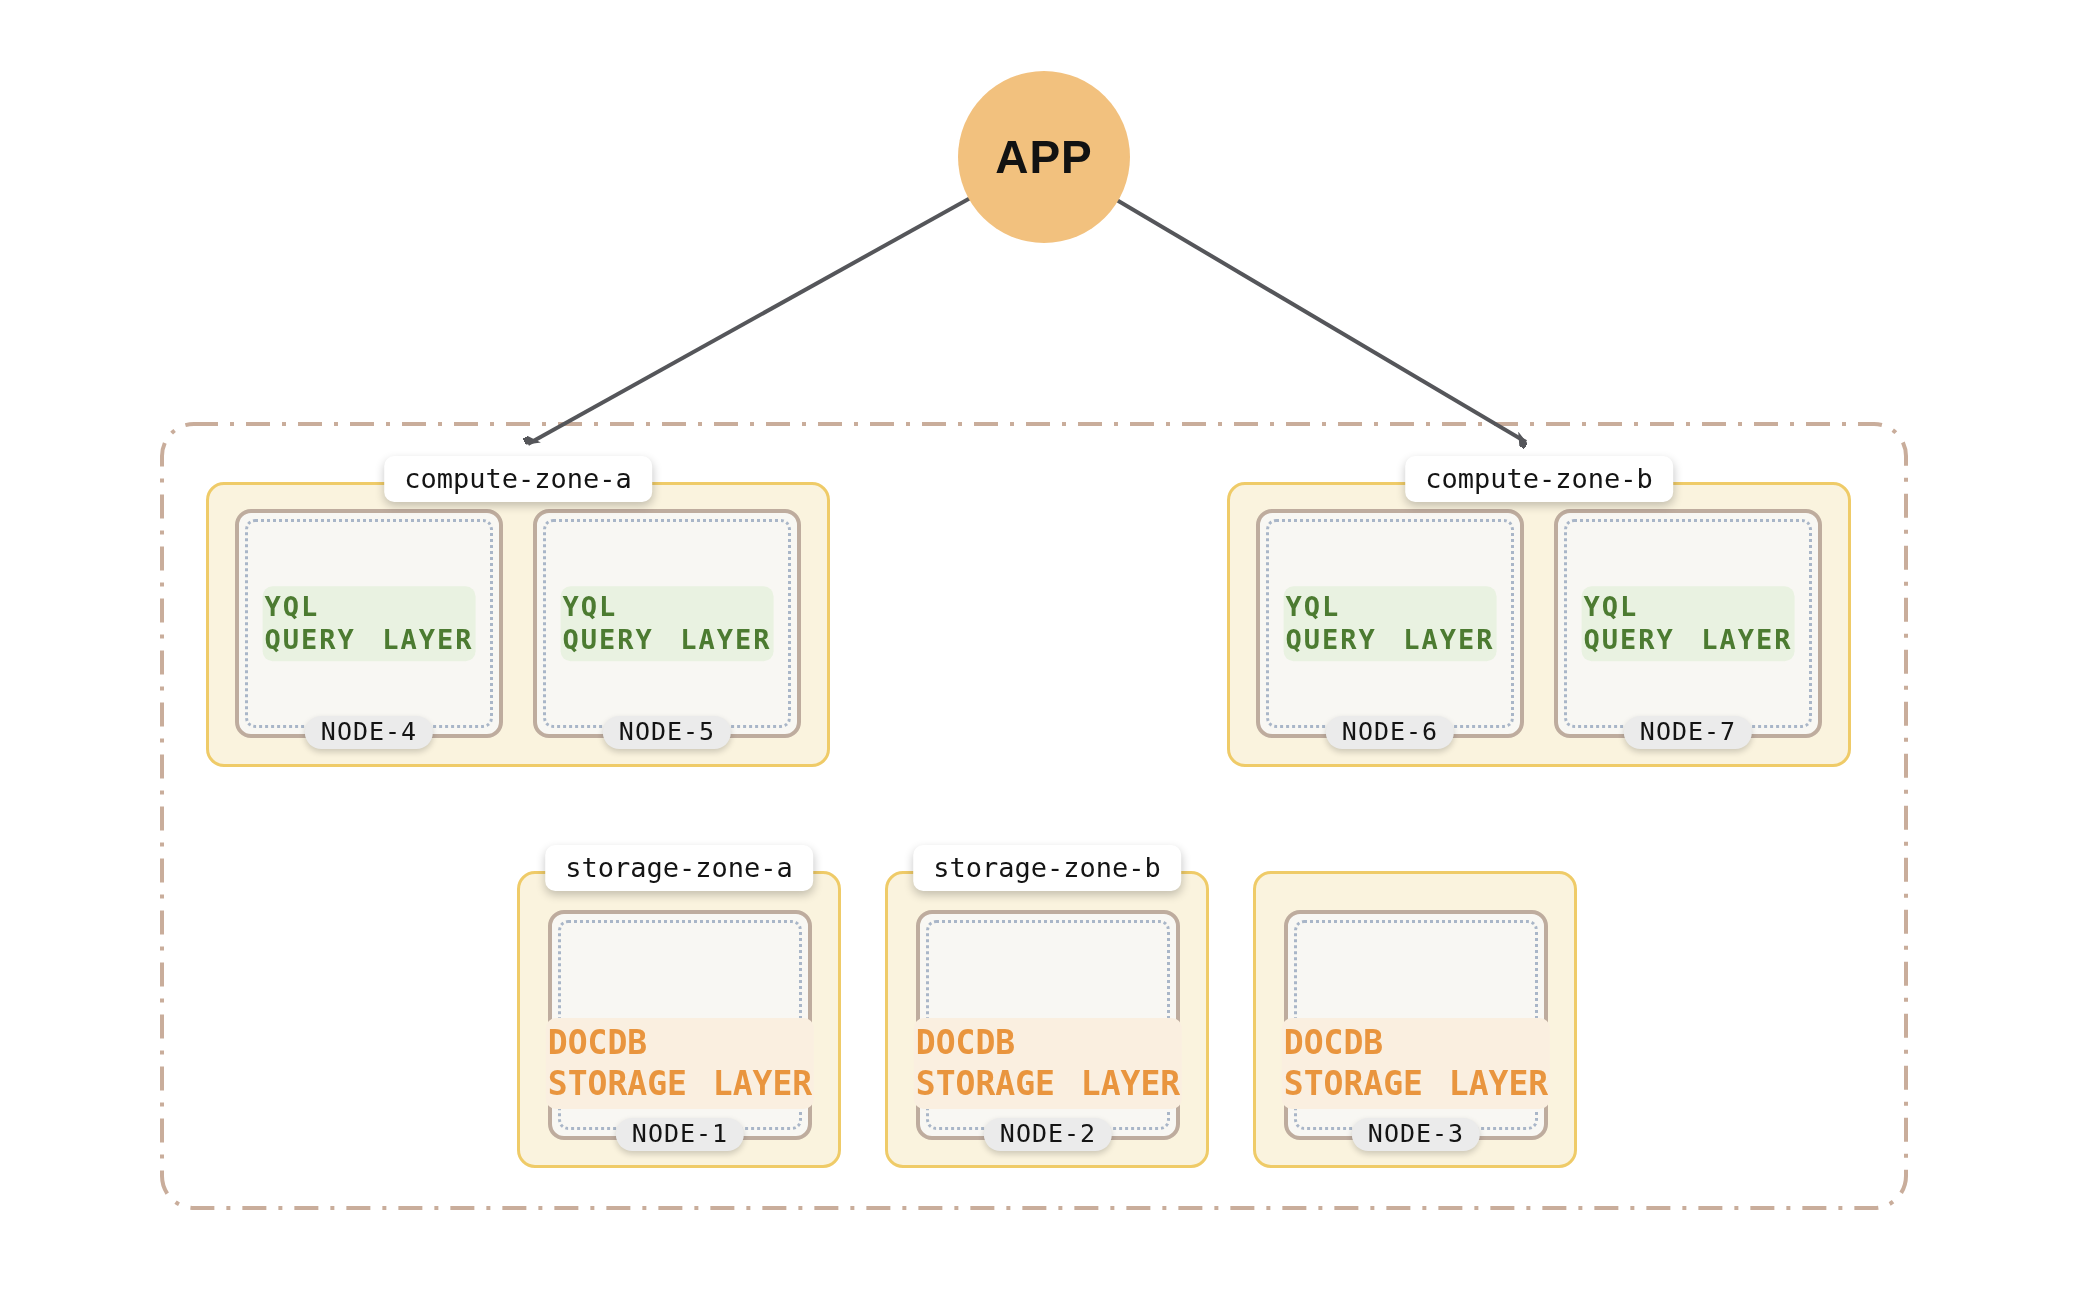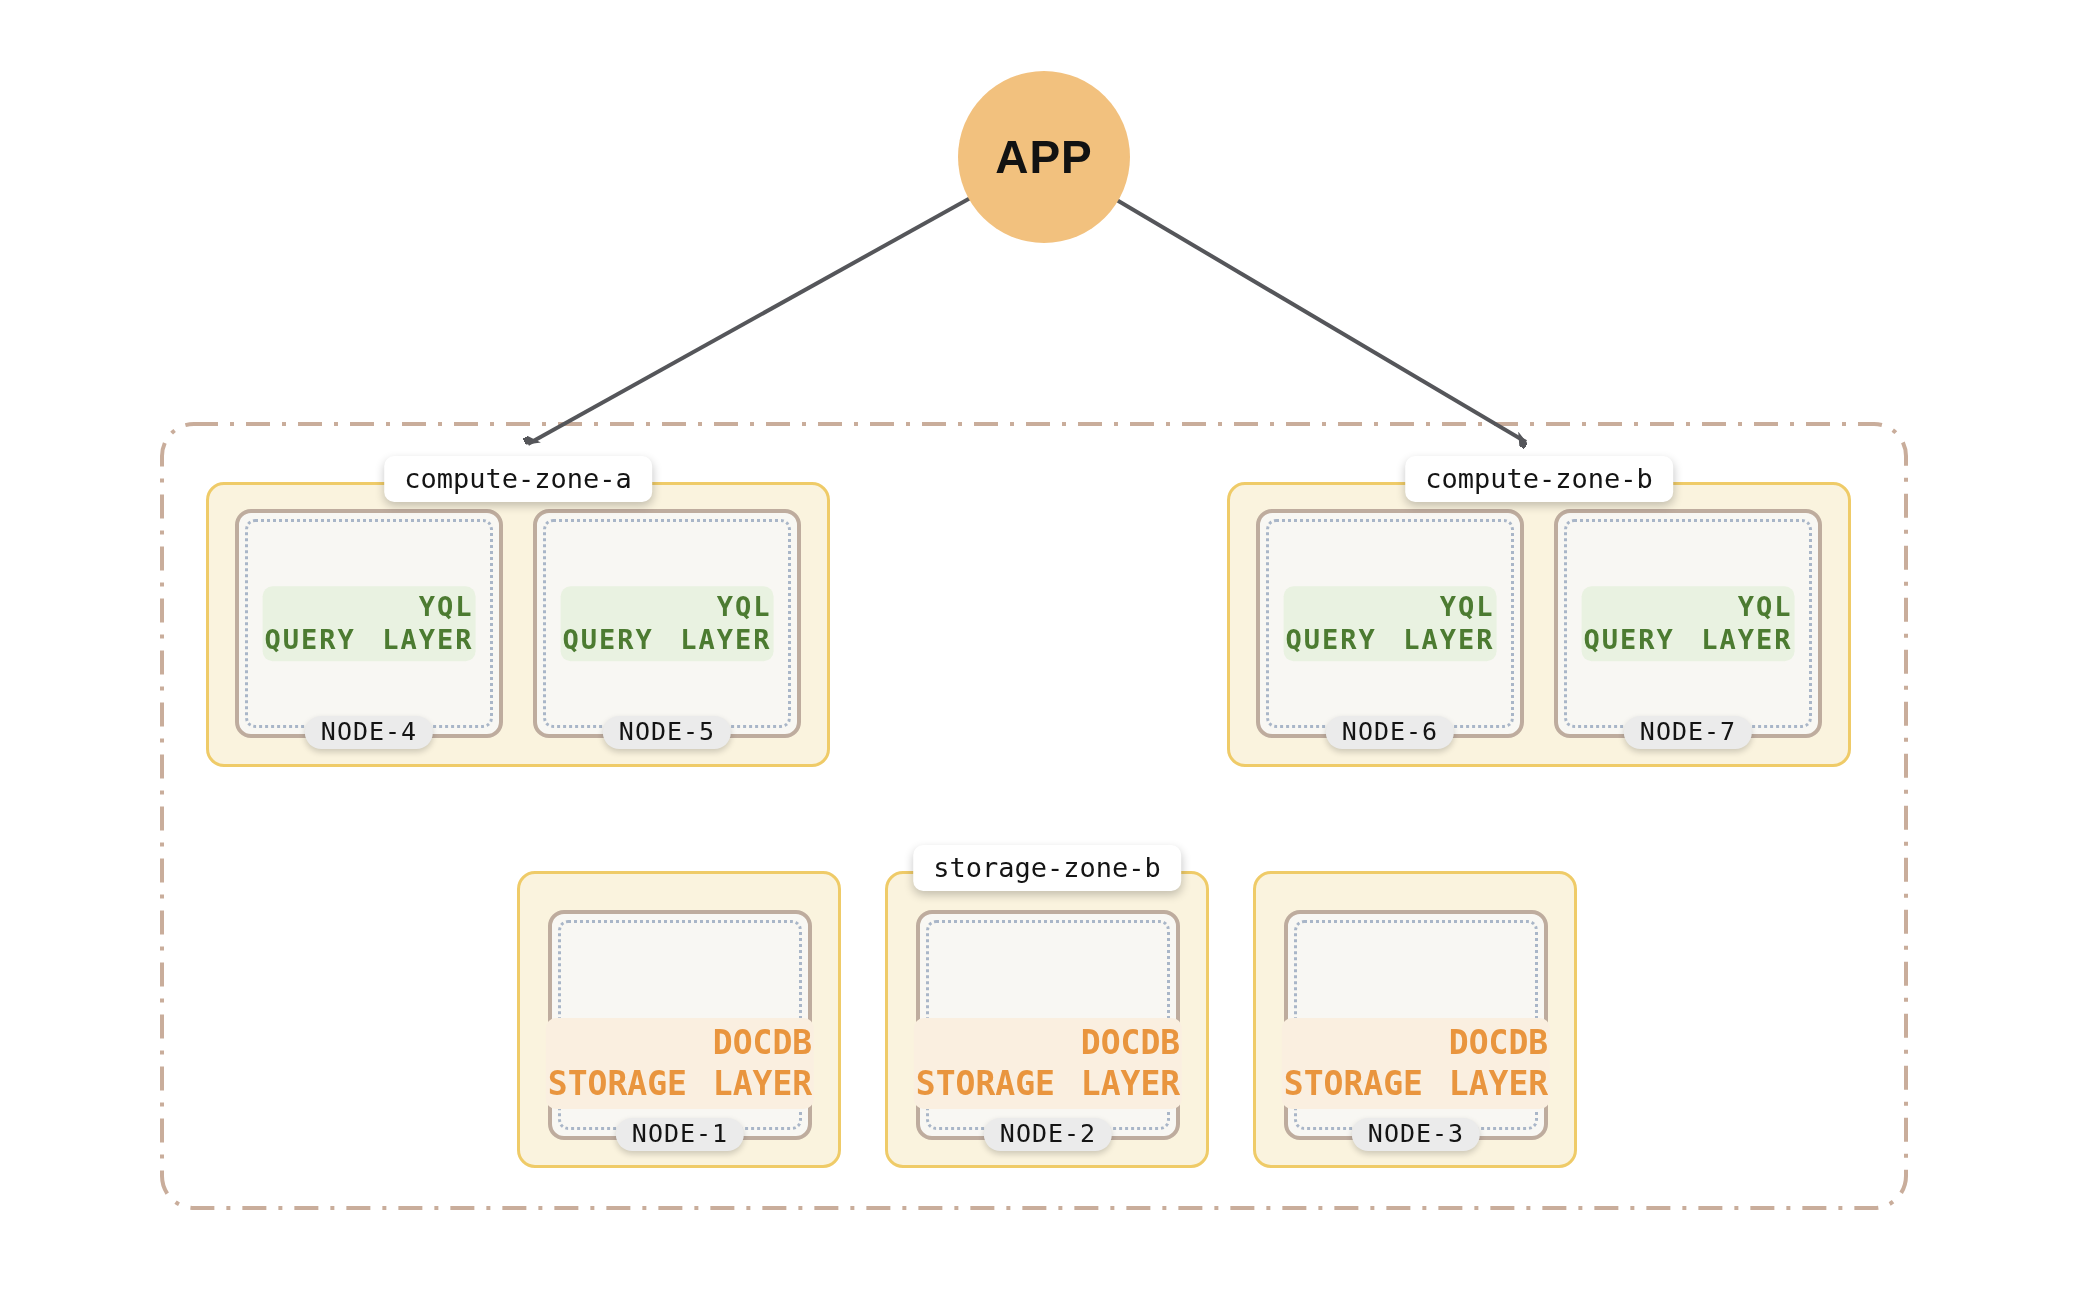--- a/index.html
+++ b/index.html
@@ -69,21 +69,21 @@
   .zone.storage .node{position:absolute;left:28px;top:36px;width:264px;height:230px;}
 
   .dotted{
     position:absolute;inset:6px;
     border:3px dotted var(--node-dots);
     border-radius:10px;
   }
 
   .layer{
     position:absolute;left:50%;
-    text-align:right;white-space:nowrap;
+    text-align:left;white-space:nowrap;
     font-weight:bold;border-radius:10px;
     padding:4px 2px;line-height:1.25;z-index:2;
   }
   .layer-compute{
     top:50%;transform:translate(-50%,-50%);
     font-size:27px;letter-spacing:2px;word-spacing:8px;
     color:var(--query-text);background:var(--query-fill);
   }
   .layer-storage{
     top:104px;transform:translateX(-50%);
@@ -159,20 +159,21 @@
       <div class="dotted"></div>
       <div class="layer layer-compute">
         <div>YQL</div>
         <div>QUERY LAYER</div>
       </div>
       <div class="pill">NODE-7</div>
     </div>
   </section>
 
   <section class="zone storage" style="left:517px;top:871px">
+    <div class="zone-label">storage-zone-a</div>
     <div class="node">
       <div class="dotted"></div>
       <div class="layer layer-storage">
         <div>DOCDB</div>
         <div>STORAGE LAYER</div>
       </div>
       <div class="pill">NODE-1</div>
     </div>
   </section>
 

